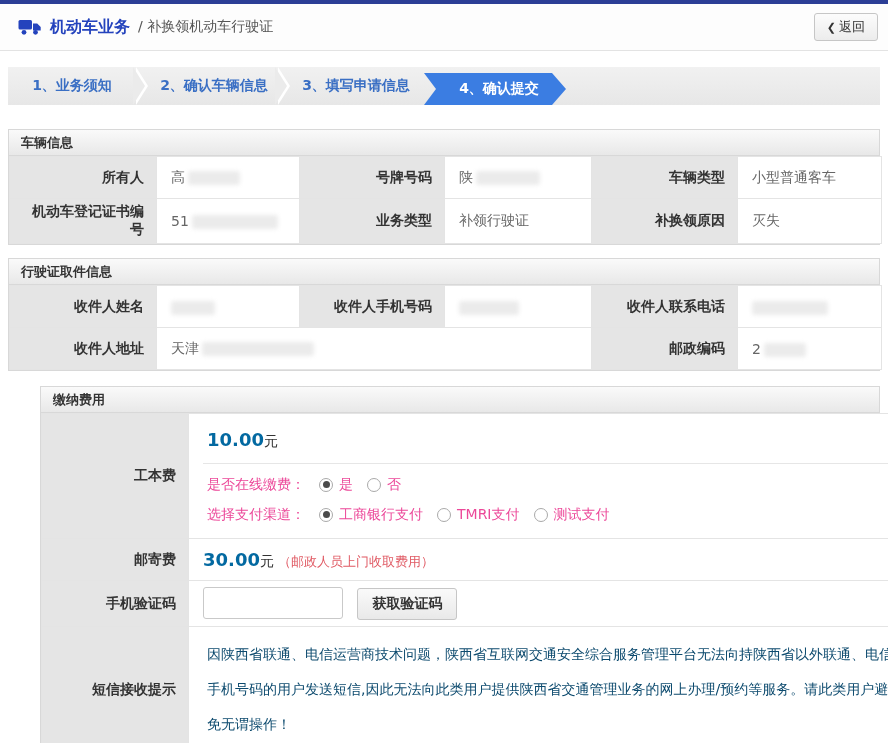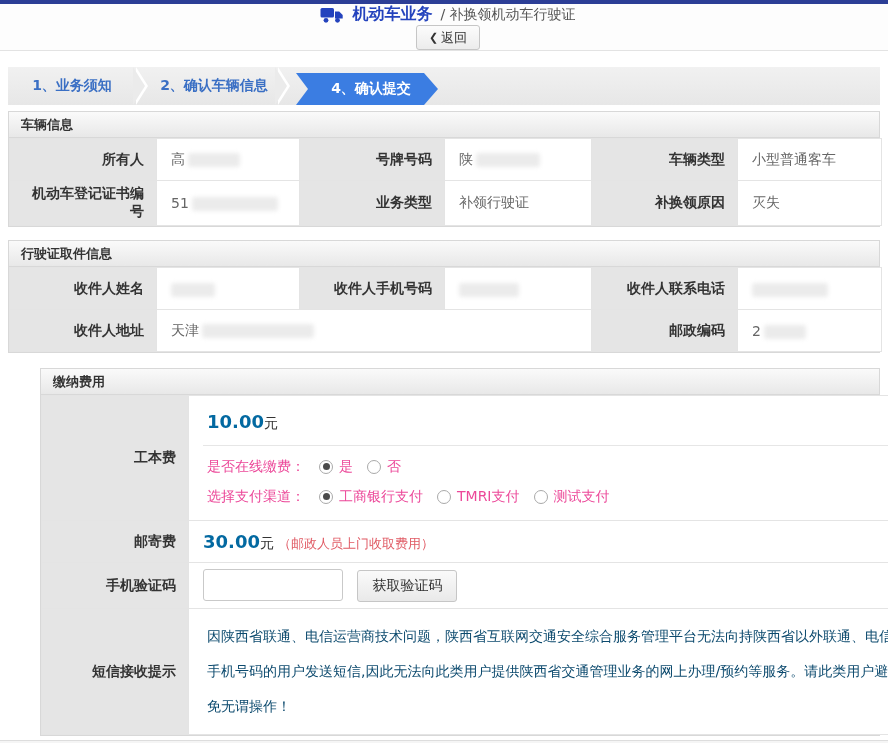--- a/index.html
+++ b/index.html
@@ -1,51 +1,51 @@
 <!DOCTYPE html>
 <html><head>
 <meta charset="utf-8">
 <style>
   * { margin:0; padding:0; box-sizing:border-box; }
   body { width:888px; height:743px; background:#fff; font-family:"DejaVu Sans","Liberation Sans",sans-serif; font-size:14px; color:#333; overflow:hidden; }
   .topline { height:4px; background:#2c3e96; }
   
-  .header { height:47px; background:#fdfdfd; border-bottom:1px solid #e3e3e3; display:flex; align-items:center; justify-content:space-between; padding:0 10px 0 18px;flex-direction:column; }
+  .header { height:47px; background:#fdfdfd; border-bottom:1px solid #e3e3e3; display:flex; align-items:center; justify-content:space-between; padding:0 10px 0 18px; }
   .header-left { display:flex; align-items:center; gap:8px; }
   .title { font-size:16px; font-weight:bold; color:#2443bd; }
   .subtitle { font-size:14px; color:#555; }
   .back-btn { height:28px; padding:0 12px; background:linear-gradient(180deg,#fcfcfc,#ececec); border:1px solid #c6c6c6; border-radius:3px; font-size:13px; color:#333; cursor:pointer; font-family:inherit; display:flex; align-items:center; gap:3px; }
   .back-caret { font-size:11px; font-weight:bold; }
   
   .steps { margin:16px 8px 0 8px; height:38px; background:linear-gradient(180deg,#f1f1f1,#e7e7e7); display:flex; align-items:stretch; overflow:hidden; }
   .step { width:128px; display:flex; align-items:center; justify-content:center; font-size:14px; font-weight:bold; color:#3a6fc4; flex:none; }
   .step-sep { position:relative; width:14px; flex:none; }
   .step-sep::before { content:""; position:absolute; left:0; top:0; border-top:19px solid transparent; border-bottom:19px solid transparent; border-left:12px solid #fff; }
   .step-sep::after { content:""; position:absolute; left:-3px; top:0; border-top:19px solid transparent; border-bottom:19px solid transparent; border-left:12px solid #ebebeb; }
   .step-active { width:142px; background:#3b7de2; color:#fff; clip-path:polygon(0 0, calc(100% - 14px) 0, 100% 50%, calc(100% - 14px) 100%, 0 100%, 12px 50%); padding-left:8px; margin-left:4px;margin-top:6px; }
   
   .section { margin:0 8px; border:1px solid #d8d8d8; }
-  .sec-v { margin-top:6px; }
+  .sec-v { margin-top:24px; }
   .section-header { height:26px; line-height:25px; padding-left:12px; background:linear-gradient(180deg,#fafafa,#e8e8e8); border-bottom:1px solid #d8d8d8; font-weight:bold; font-size:13px; color:#333; }
   table { border-collapse:collapse; width:100%; table-layout:fixed; }
   td { border:1px solid #e4e4e4; height:42px; padding:4px 10px; font-size:14px; vertical-align:middle; }
   td.lbl { background:#e5e5e5; text-align:right; font-weight:bold; color:#333; padding-right:12px; }
   td.val { background:#fff; color:#666; text-align:left; padding-left:14px; }
   .blob { display:inline-block; height:14px; background:#ebebeb; border-radius:3px; filter:blur(2px); vertical-align:middle; margin-left:3px; }
   
   .fee-amount { color:#0369a1; font-weight:bold; font-size:18px; }
   .fee-unit { color:#333; font-size:14px; }
   .fee-note { color:#e05a64; font-size:13px; margin-left:4px; }
   .fee-top { padding:12px 0 12px 4px; border-bottom:1px solid #e6e6e6; }
   .pay-line { display:flex; align-items:center; margin-top:12px; padding-left:4px; color:#ec4899; }
   .radio-opt { display:inline-flex; align-items:center; gap:6px; margin-left:14px; cursor:pointer; }
   .radio { width:14px; height:14px; border-radius:50%; border:1px solid #a9a9a9; background:#fff; display:inline-flex; align-items:center; justify-content:center; }
   .radio.checked::after { content:""; width:7px; height:7px; border-radius:50%; background:#4a4a4a; }
   .code-input { width:140px; height:32px; border:1px solid #c9c9c9; border-radius:3px; padding:0 8px; font-size:14px; font-family:inherit; }
-  .code-btn { height:32px; margin-left:10px; padding:0 14px; background:linear-gradient(180deg,#fafafa,#e9e9e9); border:1px solid #c6c6c6; border-radius:3px; font-size:14px; font-weight:normal; color:#333; cursor:pointer; font-family:inherit; }
+  .code-btn { height:32px; margin-left:10px; padding:0 14px; background:linear-gradient(180deg,#fafafa,#e9e9e9); border:1px solid #c6c6c6; border-radius:3px; font-size:14px; font-weight:bold; color:#333; cursor:pointer; font-family:inherit; }
   .sms-text { color:#0c4a6e; font-size:14px; line-height:35px; padding:6px 6px 6px 4px; }
   td.sms-cell { height:78px; }
   td.fee-cell { padding:2px 14px 14px 14px; }
   
   .footer { margin-top:4px; height:47px; background:#f5f5f5; border-top:1px solid #ddd; display:flex; align-items:center; justify-content:flex-end; padding-right:61px; gap:12px; }
   .btn-blue { height:29px; min-width:58px; padding:0 14px; background:#4486ec; border:1px solid #3a78d6; border-radius:3px; color:#fff; font-size:14px; font-weight:bold; cursor:pointer; font-family:inherit; }
 </style>
 </head>
 <body>
 
@@ -68,20 +68,21 @@
     <span class="back-caret">❮</span>
     <span>返回</span>
   </button>
 </div>
 
 <div class="steps">
   <div class="step">1、业务须知</div>
   <div class="step-sep"></div>
   <div class="step">2、确认车辆信息</div>
   <div class="step-sep"></div>
+  <div class="step">3、填写申请信息</div>
   <div class="step step-active">4、确认提交</div>
 </div>
 
 <div class="section sec-v">
   <div class="section-header">车辆信息</div>
   <table>
     <colgroup>
         <col style="width:147px">
         <col style="width:143px">
         <col style="width:145px">

